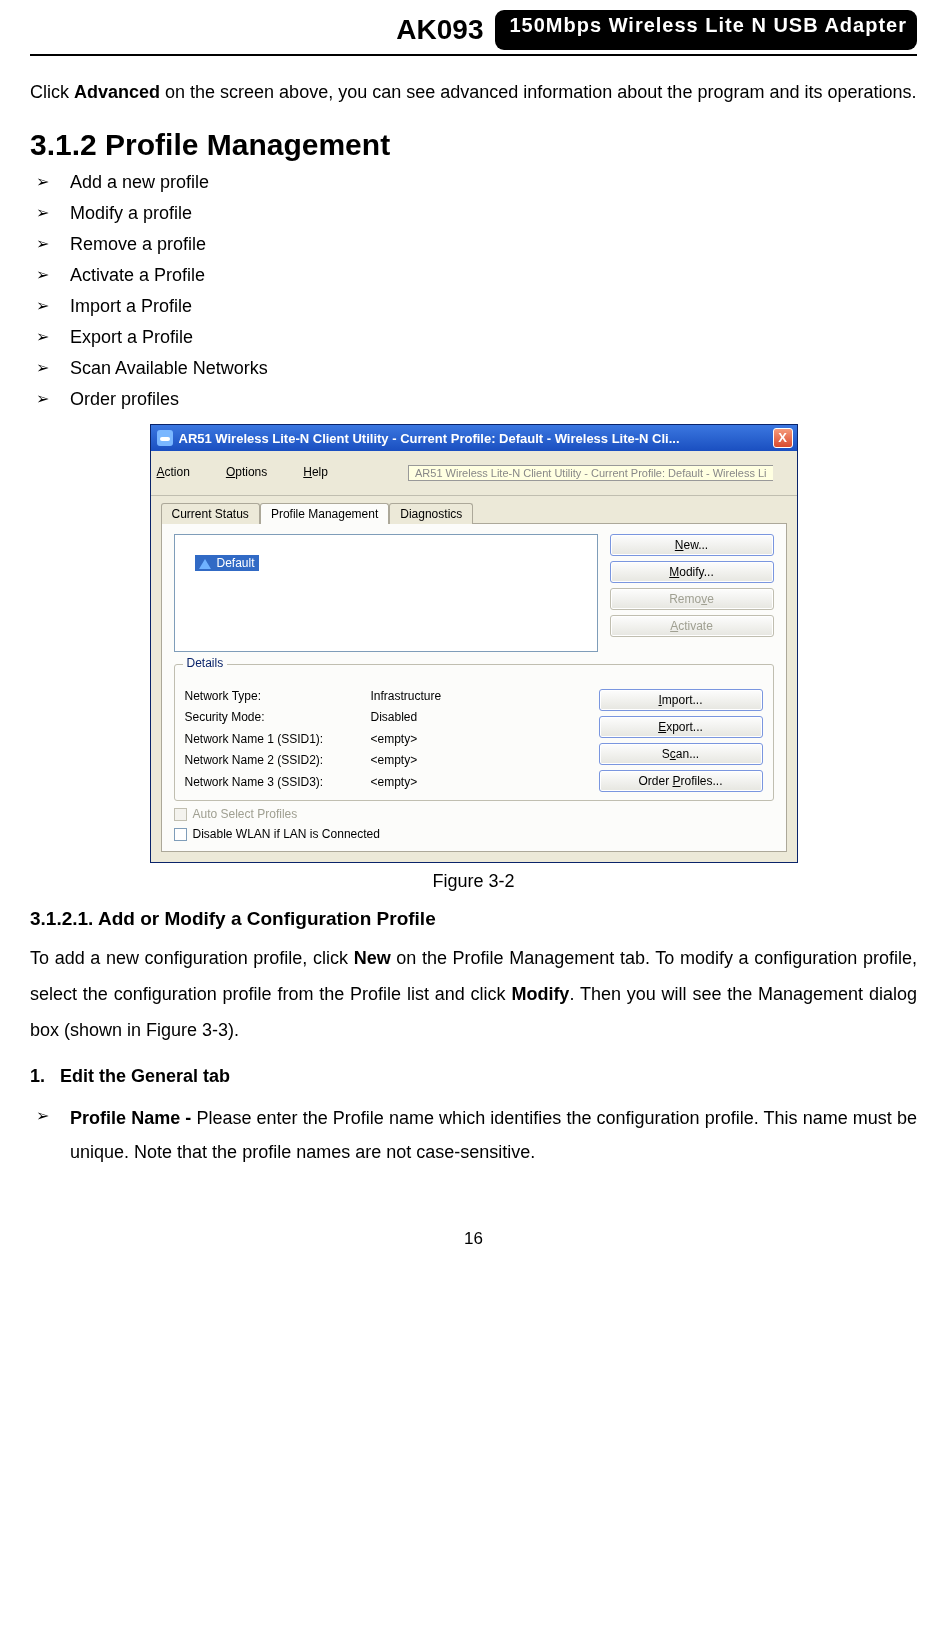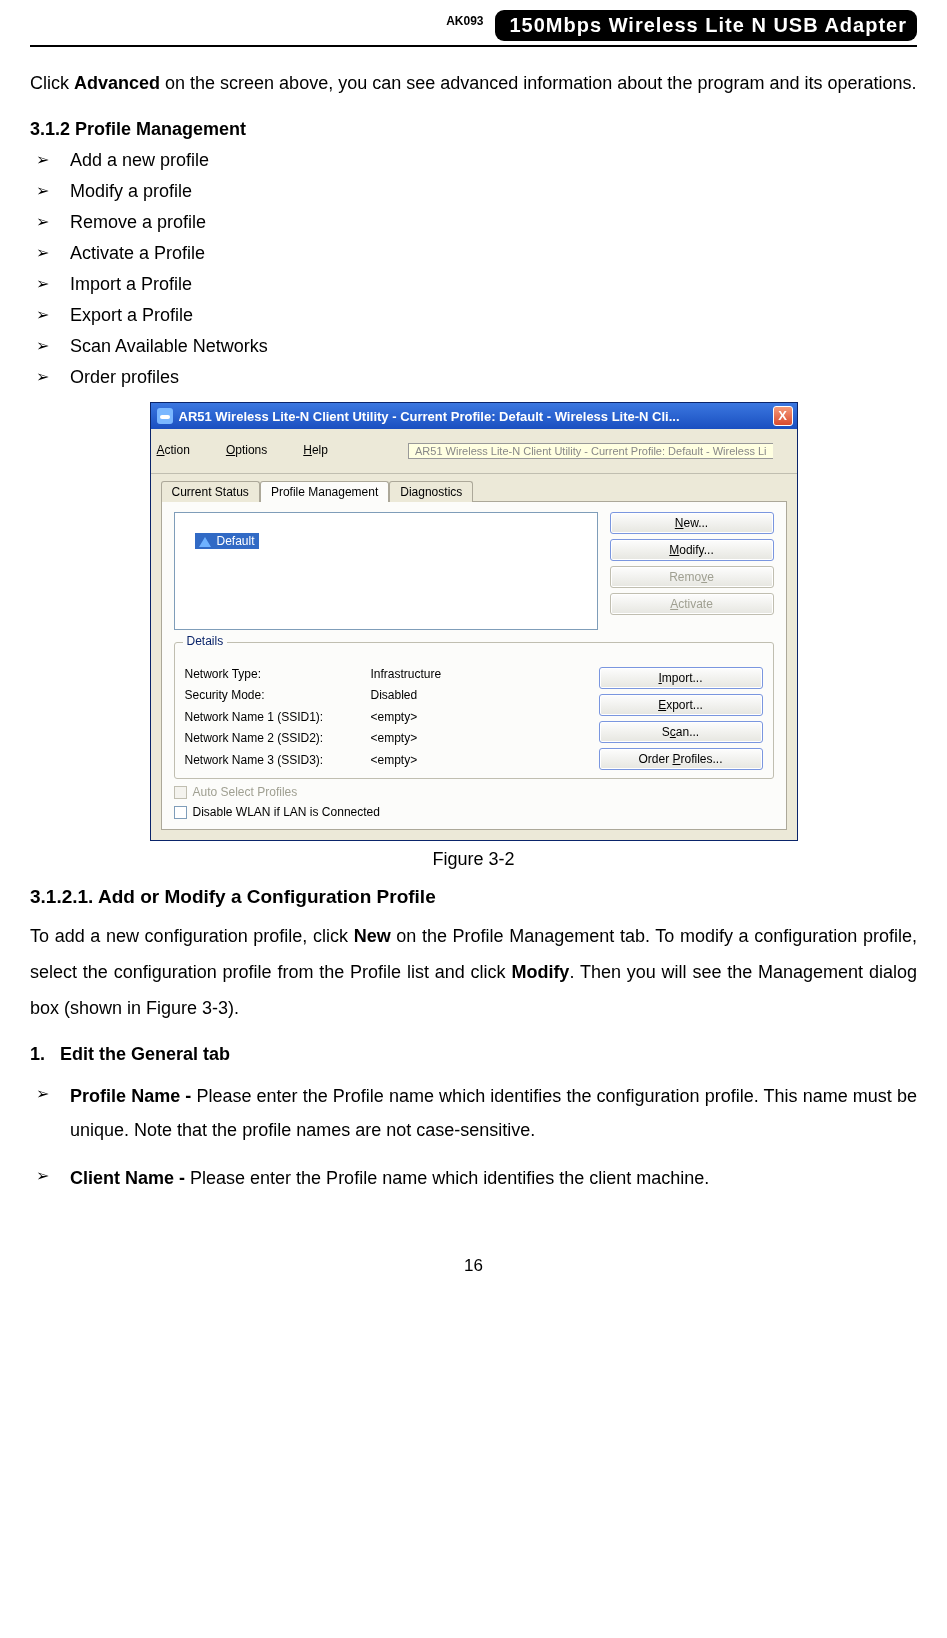--- a/index.html
+++ b/index.html
@@ -17,21 +17,21 @@
   .header-row {
     display: flex;
     align-items: stretch;
     margin-bottom: 4px;
   }
   .header-code {
     background: #fff;
     color: #000;
     padding: 4px 12px 4px 0;
     font-weight: bold;
-    font-size: 12px;
+    font-size: 28px;
     margin-left: auto;
   }
   .header-title {
     background: #000;
     color: #fff;
     padding: 4px 10px 4px 14px;
     font-weight: bold;
     font-size: 20px;
     letter-spacing: 1px;
     border-radius: 9px;
@@ -39,21 +39,21 @@
   .hr {
     border-top: 2px solid #000;
     margin-bottom: 18px;
   }
   .body-text {
     line-height: 2.0;
     text-align: justify;
     margin: 10px 0 18px 0;
   }
   h2.sect {
-    font-size: 18px;
+    font-size: 30px;
     margin: 14px 0 10px 0;
   }
   h3.sect {
     font-size: 19px;
     margin: 16px 0 10px 0;
   }
   ul.bullets {
     list-style: none;
     padding-left: 6px;
     margin: 8px 0 14px 0;
@@ -418,19 +418,16 @@
   <ol class="numlist">
     <li>
       <span>1.</span>&nbsp;&nbsp;&nbsp;<span>Edit the General tab</span>
     </li>
   </ol>
 
   <ul class="bullets2">
     <li>
       <b>Profile Name - </b><span>Please enter the Profile name which identifies the configuration profile. This name must be unique. Note that the profile names are not case-sensitive.</span>
     </li>
-    <li>
-      <b>Client Name - </b><span>Please enter the Profile name which identifies the client machine.</span>
-    </li>
   </ul>
 
   <div class="pagenum">16</div>
 </div>
 
 </body></html>

